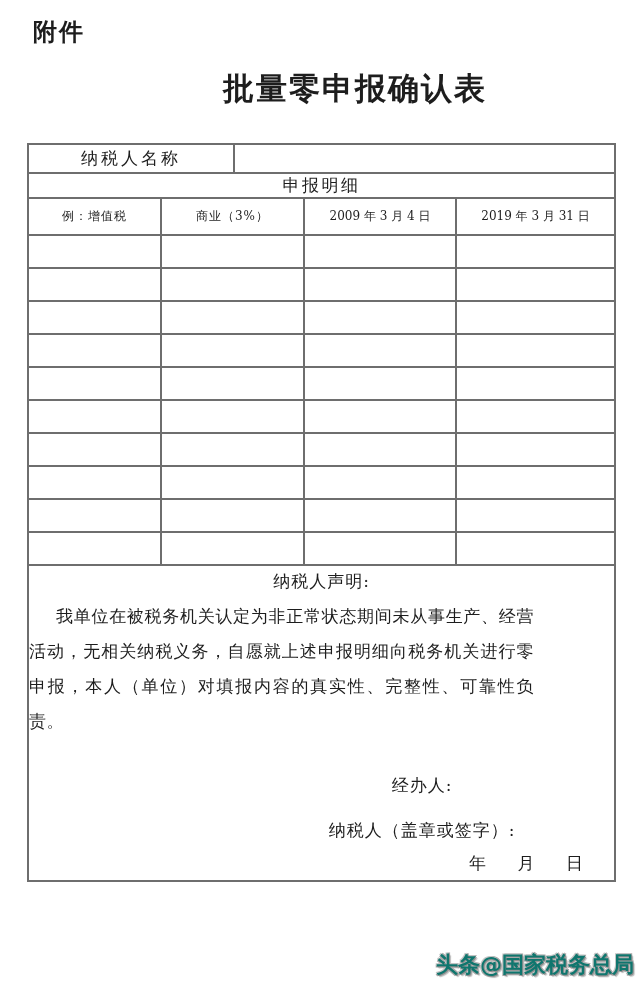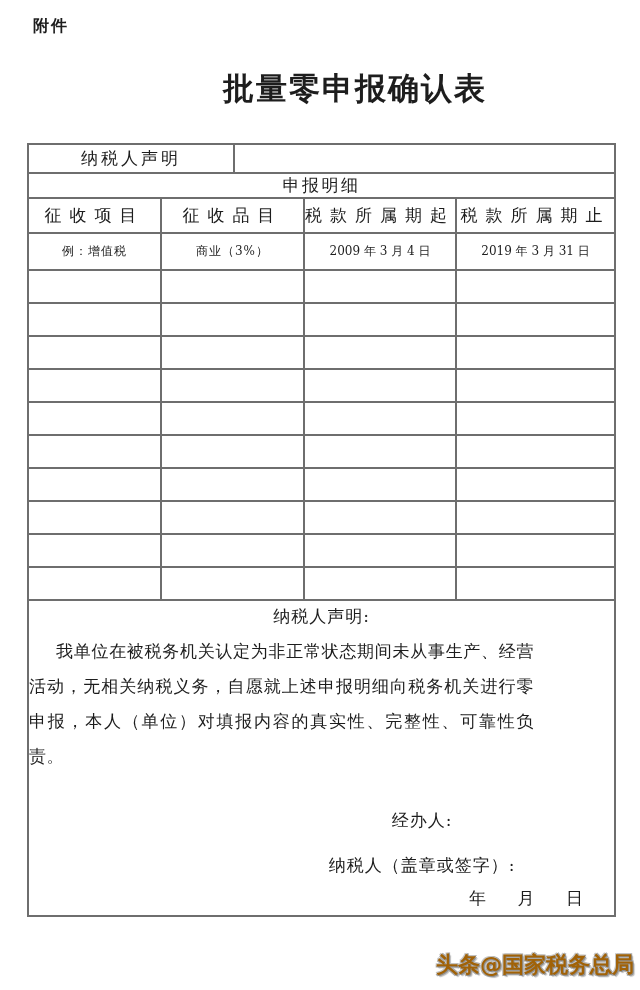--- a/index.html
+++ b/index.html
@@ -11,21 +11,21 @@
     overflow: hidden;
     font-family: "DejaVu Serif", "Liberation Serif", serif;
     color: #1d1d1d;
   }
   .attachment {
     position: absolute;
     left: 33px;
     top: 16px;
     font-family: "DejaVu Sans", "Liberation Sans", sans-serif;
     font-weight: 700;
-    font-size: 16px;
+    font-size: 24px;
     letter-spacing: 2px;
     text-align: center;
   }
   .title {
     position: absolute;
     top: 68px;
     left: 0;
     width: 640px;
     margin: 0;
     text-align: center;
@@ -94,21 +94,21 @@
     letter-spacing: 2px;
   }
   .watermark {
     position: absolute;
     top: 950px;
     right: 6px;
     z-index: 5;
     font-family: "DejaVu Sans", "Liberation Sans", sans-serif;
     font-weight: 700;
     font-size: 22px;
-    color: #a16207;
+    color: #0f766e;
     text-shadow:
       1px 1px 0 #8f8f8f,
       -1px -1px 0 #c6c6c6,
       -1px 1px 0 #a8a8a8,
       1px -1px 0 #a8a8a8,
       2px 2px 1px #bdbdbd;
   }
 </style>
 </head>
 <body>
@@ -125,34 +125,28 @@
       <col style="width:73px">
       <col style="width:70px">
       <col style="width:102px">
       <col style="width:50px">
       <col style="width:43px">
       <col style="width:116px">
     </colgroup>
 
     <tbody>
       <tr class="row-taxpayer-name">
-        <td colspan="2" class="label-cell">纳税人声明</td>
+        <td colspan="2" class="label-cell">纳税人名称</td>
         <td colspan="5"></td>
       </tr>
     </tbody>
 
     <tbody>
       <tr class="row-section">
         <td colspan="7" class="section-cell">申报明细</td>
-      </tr>
-      <tr class="row-detail-header">
-        <td class="head-cell">征收项目</td>
-        <td colspan="2" class="head-cell">征收品目</td>
-        <td colspan="2" class="head-cell">税款所属期起</td>
-        <td colspan="2" class="head-cell">税款所属期止</td>
       </tr>
       <tr class="row-example">
         <td>例：增值税</td>
         <td colspan="2">商业（3%）</td>
         <td colspan="2" class="date-cell">2009 年 3 月 4 日</td>
         <td colspan="2" class="date-cell">2019 年 3 月 31 日</td>
       </tr>
     </tbody>
 
     <tbody class="empty-rows">

